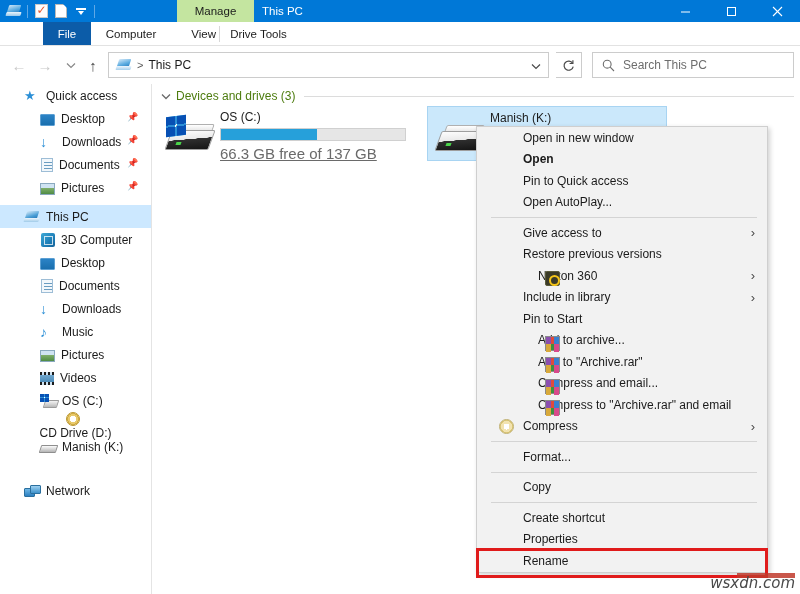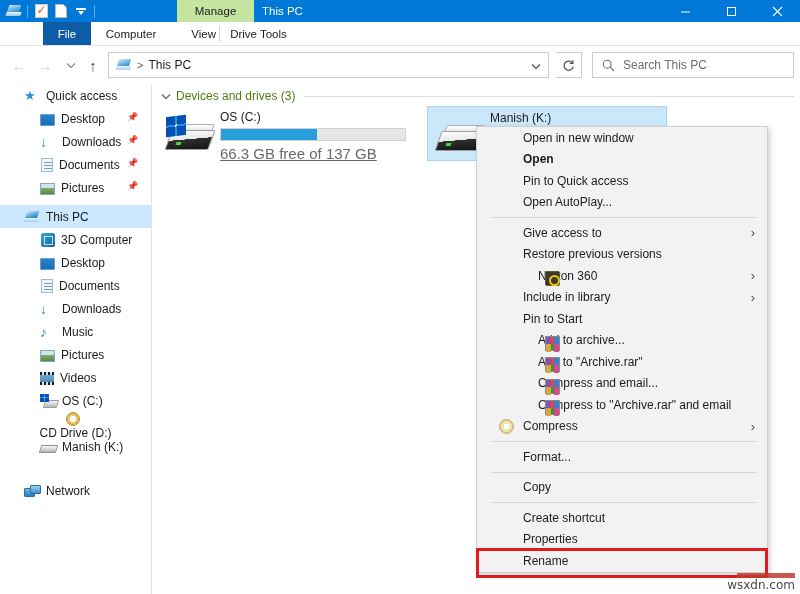--- a/index.html
+++ b/index.html
@@ -207,22 +207,22 @@
     background:linear-gradient(180deg,#8b4fb0 0 7px,#d8a93a 7px 15px); }
   .ic-rar:after { content:""; position:absolute; right:0; top:0; width:5px; height:15px;
     background:linear-gradient(180deg,#3a7fd0 0 7px,#d84a8a 7px 15px); }
   .ic-poweriso { width:15px; height:15px; border-radius:50%;
     background:radial-gradient(circle at 50% 50%,#ffffff 0 3px,#f2e3b0 3px 5.5px,#ddc877 5.5px 6.5px,#f6edc8 6.5px 7.5px);
     border:1px solid #bfae6e; }
 
   .redbox { position:absolute; left:476px; top:548px; width:292px; height:30px;
     border:3px solid #e01b1b; background:transparent; }
 
-  .watermark { position:absolute; right:5px; bottom:2px; font-size:12px; color:#4a4a4a;
-    font-family:"DejaVu Sans", sans-serif; }
+  .watermark { position:absolute; right:5px; bottom:2px; font-size:15px; color:#4a4a4a;
+    font-family:"DejaVu Sans", sans-serif;font-style:italic; }
   .wm-bar { position:absolute; right:5px; bottom:16px; width:58px; height:5px; background:#c0392b; opacity:0.85; }
 </style>
 </head>
 <body>
 
 <div id="app">
 
   <div class="titlebar">
     <div class="qat">
       <div class="qat-icon">

